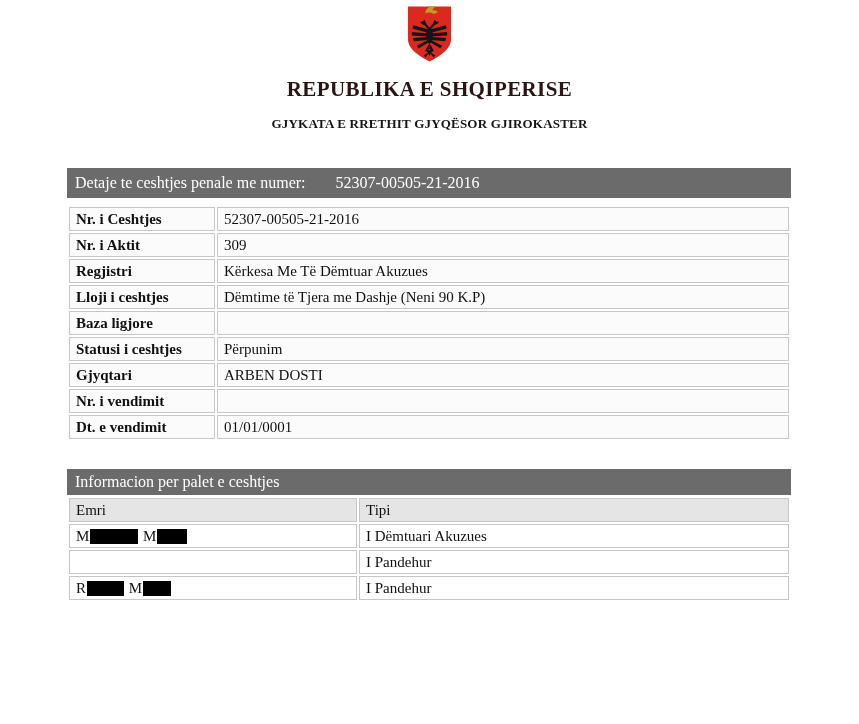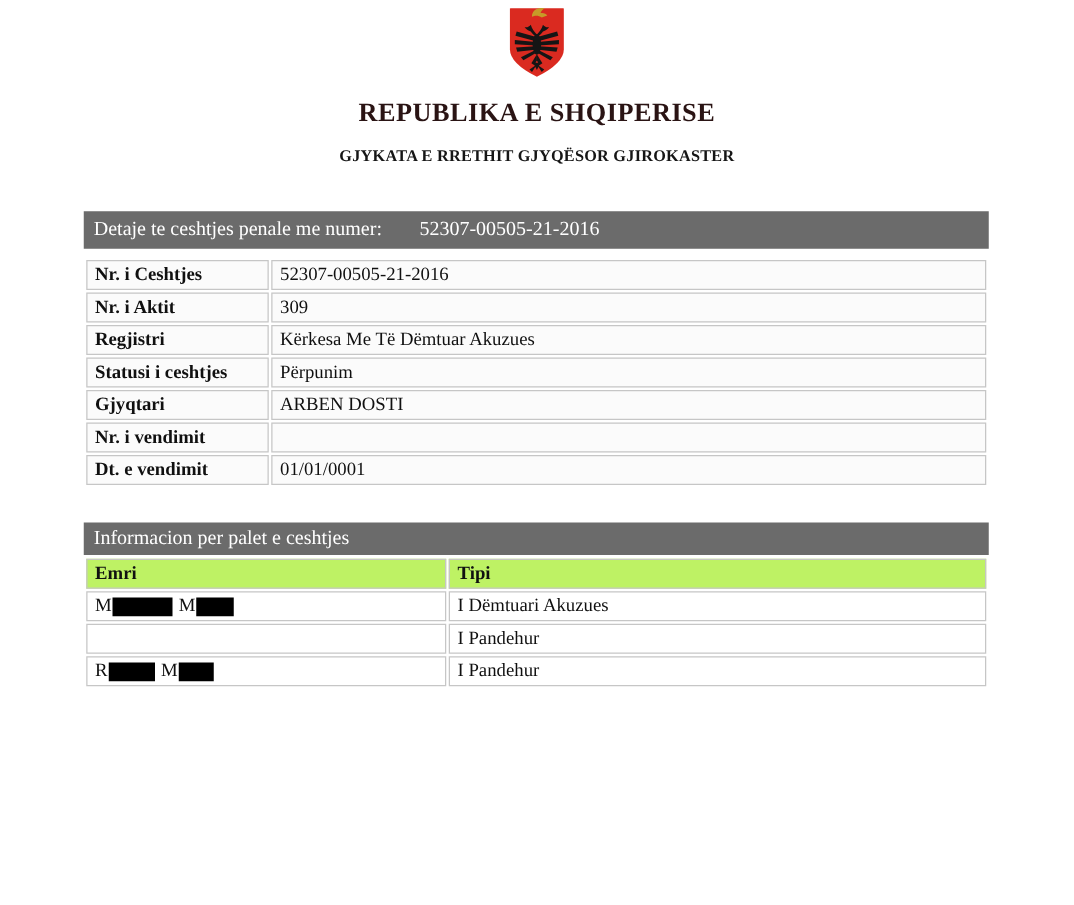--- a/index.html
+++ b/index.html
@@ -27,21 +27,21 @@
   .section-bar .num{margin-left:26px;}
   .bar2{height:26px;line-height:26px;margin-top:28px;}
   table{border-collapse:separate;border-spacing:2px;width:724px;margin-top:7px;table-layout:fixed;}
   .t2{margin-top:1px;}
   th,td{
     border:1px solid var(--border);background:var(--cell-bg);
     font-size:15px;padding:1px 6px;height:22px;line-height:20px;
     text-align:left;vertical-align:middle;overflow:hidden;
   }
   .t1 th{width:146px;font-weight:bold;}
-  .t2 th{font-weight:bold;background:#bef264;}
+  .t2 th{font-weight:normal;background:#e5e5e5;}
   .t2 td{background:#ffffff;height:24px;}
   .t2 .col-name{width:288px;}
   .redacted{
     display:inline-block;height:15px;background:var(--redaction);
     vertical-align:text-bottom;margin:0 1px;
   }
 </style>
 </head>
 <body>
 
@@ -86,20 +86,28 @@
         </tr>
         <tr>
           <th>Nr. i Aktit</th>
           <td>309</td>
         </tr>
         <tr>
           <th>Regjistri</th>
           <td>Kërkesa Me Të Dëmtuar Akuzues</td>
         </tr>
         <tr>
+          <th>Lloji i ceshtjes</th>
+          <td>Dëmtime të Tjera me Dashje (Neni 90 K.P)</td>
+        </tr>
+        <tr>
+          <th>Baza ligjore</th>
+          <td></td>
+        </tr>
+        <tr>
           <th>Statusi i ceshtjes</th>
           <td>Përpunim</td>
         </tr>
         <tr>
           <th>Gjyqtari</th>
           <td>ARBEN DOSTI</td>
         </tr>
         <tr>
           <th>Nr. i vendimit</th>
           <td></td>

